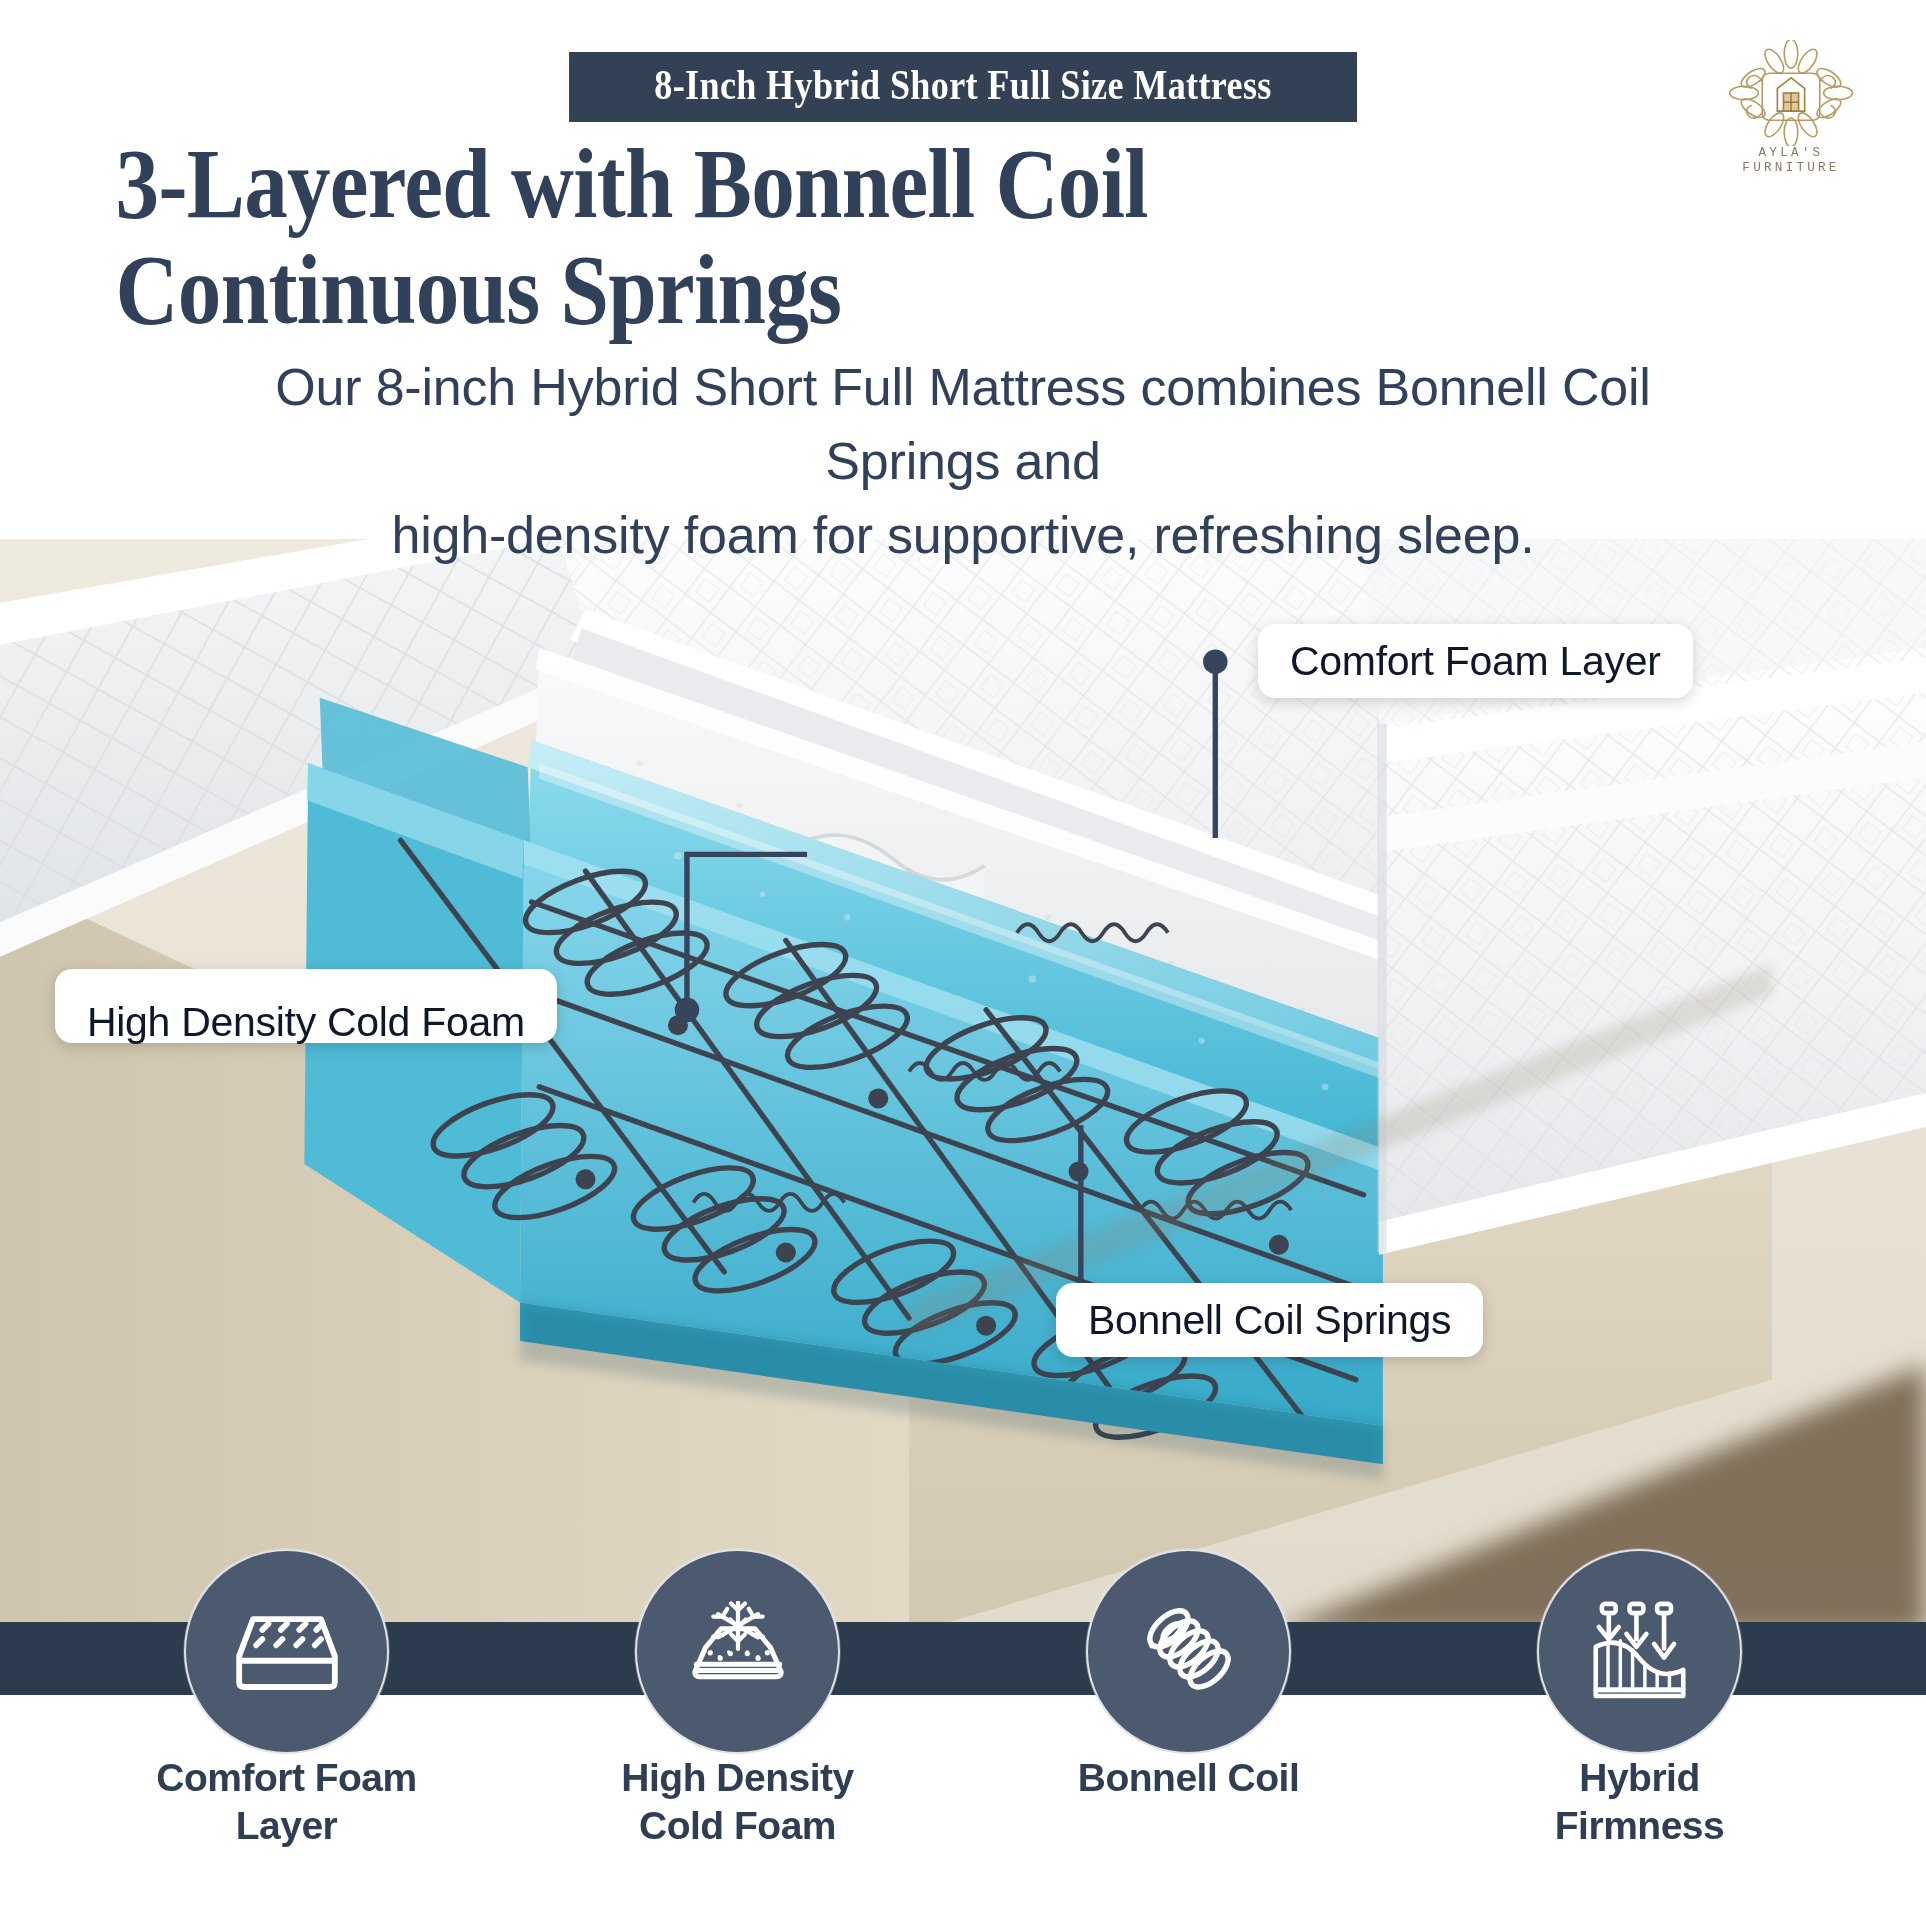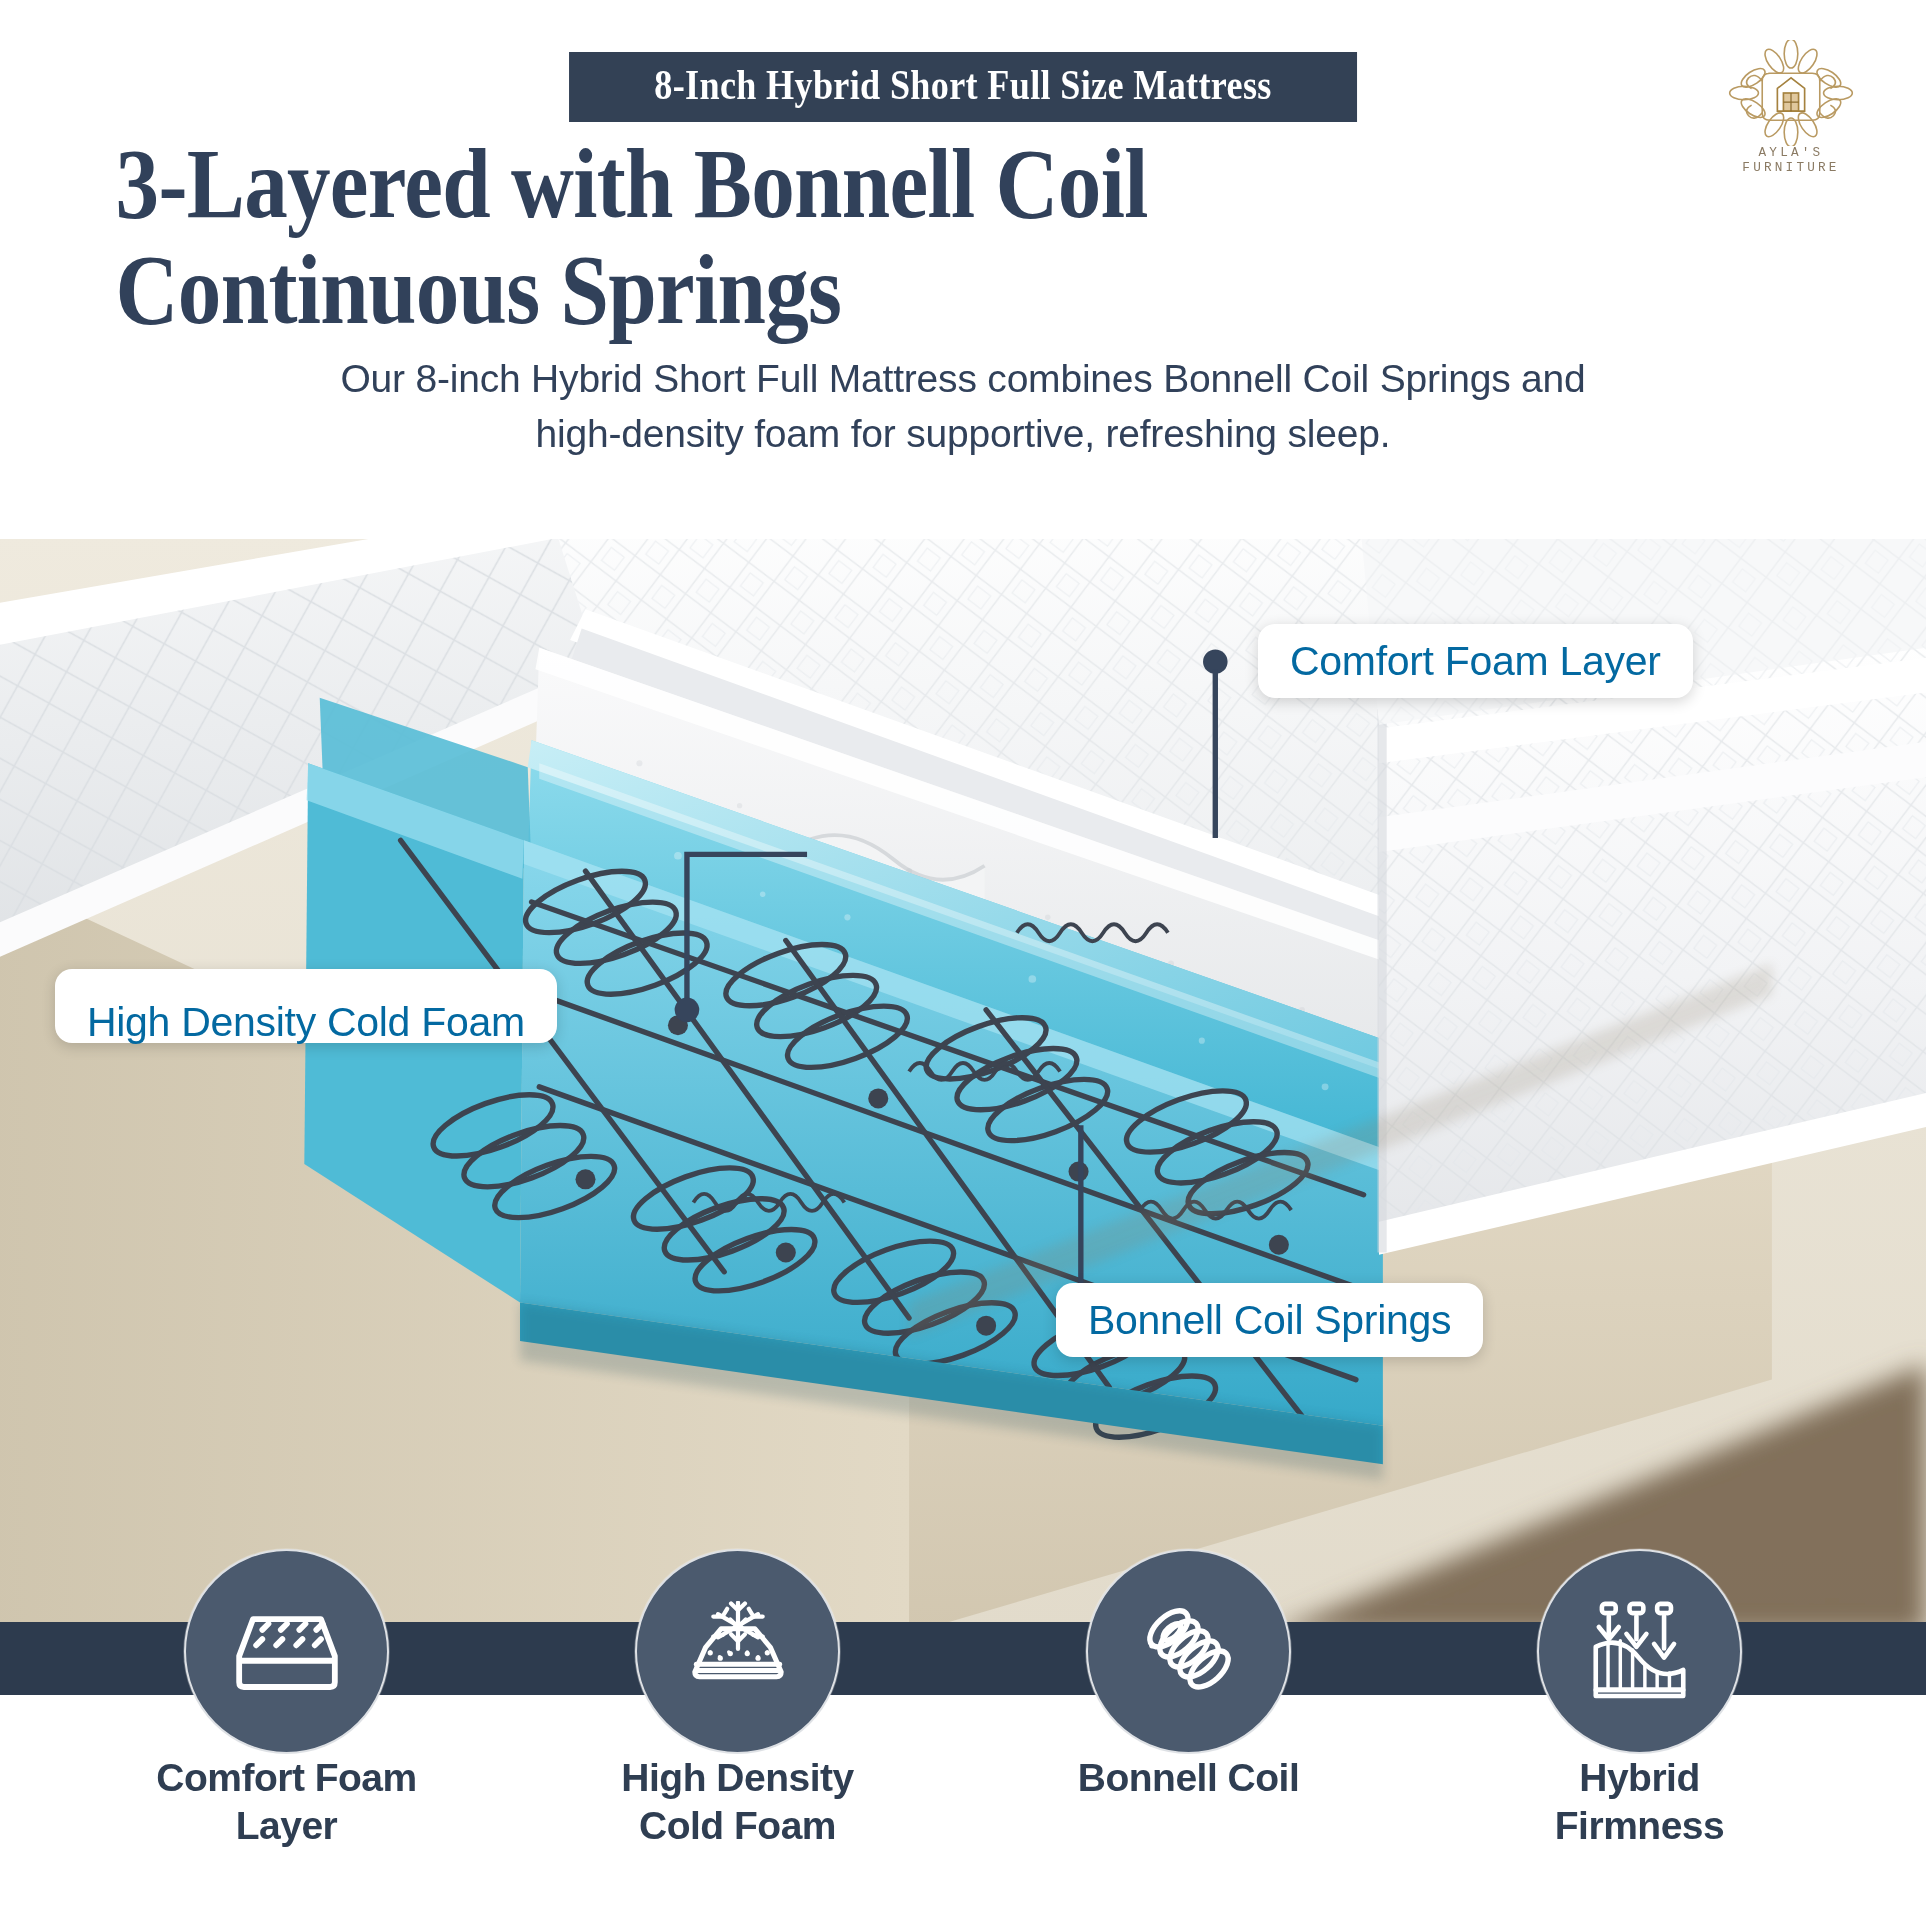--- a/index.html
+++ b/index.html
@@ -51,21 +51,21 @@
     transform:scaleX(0.88);
     transform-origin:center;
     white-space:nowrap;
   }
 
   #subtitle {
     position:absolute; left:50%; transform:translateX(-50%);
     top:351px; width:1464px;
     text-align:center;
     font-family:"Liberation Sans", sans-serif;
-    font-size:39px;
+    font-size:52px;
     line-height:1.42;
     color:#31415a;
     font-weight:400;
     letter-spacing:-0.2px;
   }
   #subtitle .sl { display:block; }
 
   
   #logo {
     position:absolute; right:58px; top:40px;
@@ -101,21 +101,21 @@
     border-radius:17px;
     box-shadow:0 3.9px 14px rgba(0,0,0,0.16);
     display:flex; align-items:center;
     height:74px;
     padding:0 32px;
   }
   .callout .co-text {
     font-family:"Liberation Sans", sans-serif;
     font-size:41px;
     line-height:1;
-    color:#0369a1;
+    color:#0f172a;
     white-space:nowrap;
     letter-spacing:-0.3px;
   }
   #callout-comfort { left:1258px; top:624px; }
   #callout-density { left:55px;   top:969px;align-items:flex-end; }
   #callout-coils   { left:1056px; top:1283px; }
 
   .leader { position:absolute; z-index:19; }
   .leader svg { display:block; overflow:visible; }
 

